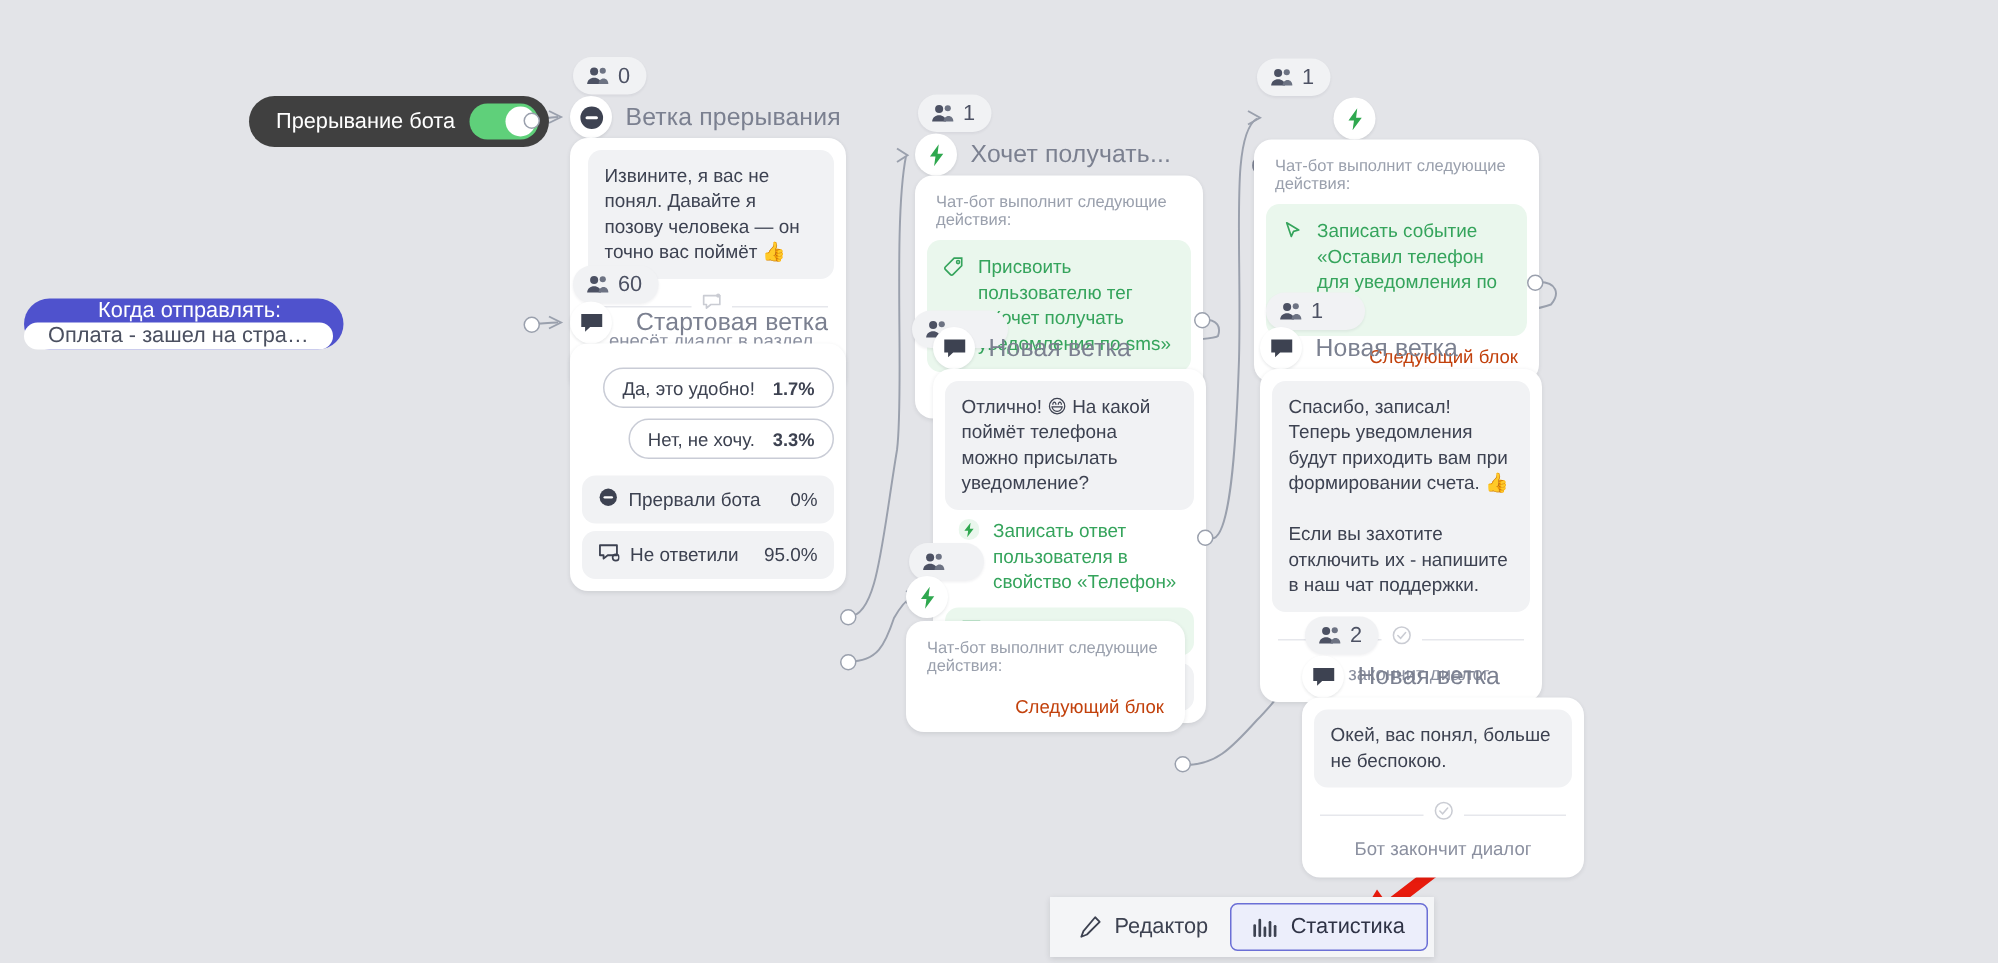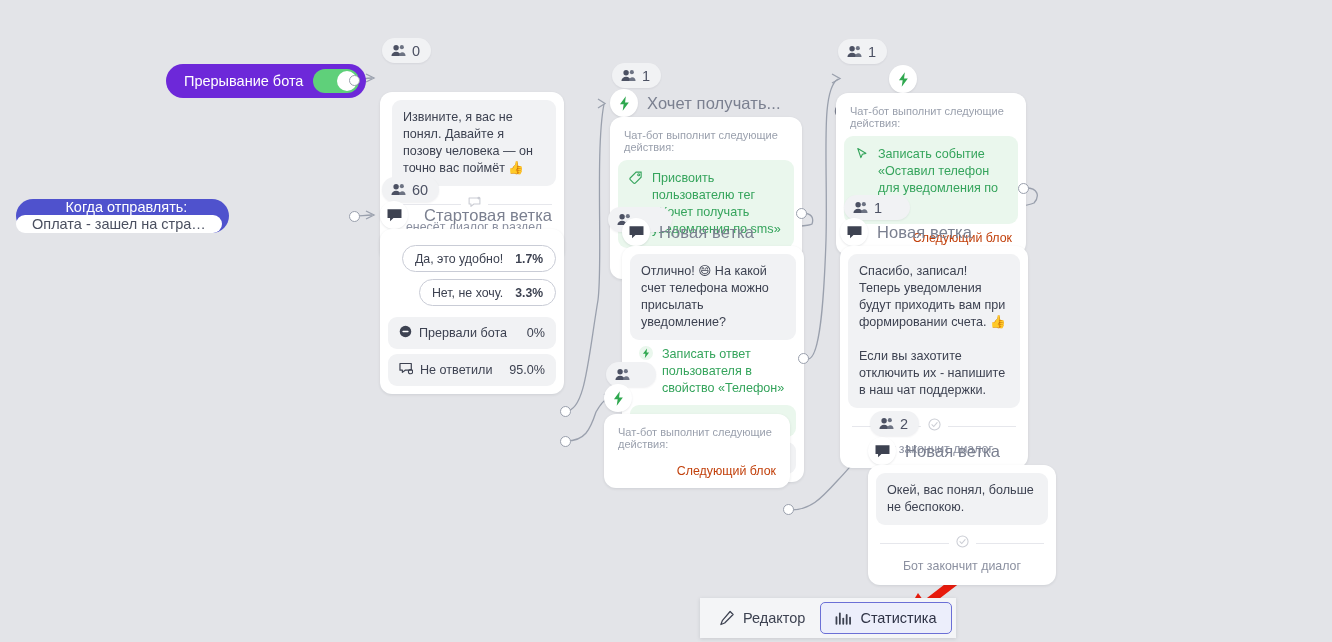--- a/index.html
+++ b/index.html
@@ -12,21 +12,21 @@
   }
   .canvas{position:absolute;inset:0;}
   svg.wires{position:absolute;left:0;top:0;width:1332px;height:642px;pointer-events:none;}
 
   
   .pill{
     position:absolute;display:flex;align-items:center;border-radius:26px;
     color:#fff;font-size:14.5px;white-space:nowrap;
   }
   .pill .ptxt{padding:0 10px 0 18px;}
-  .pill-dark{background:#6d28d9;height:34px;}
+  .pill-dark{background:#404040;height:34px;}
   .pill-blue{background:#4f52cd;height:34px;}
   .pill-value{
     background:#fff;color:#4b5060;border-radius:18px;height:24px;
     display:flex;align-items:center;padding:0 16px;margin-right:7px;
     font-size:14.5px;max-width:182px;overflow:hidden;
   }
   .toggle{
     width:46px;height:24px;border-radius:14px;background:#5fd07a;margin-right:7px;
     position:relative;flex:none;
   }
@@ -169,20 +169,29 @@
 
   <div class="cbadge" style="left:382px;top:38px;">
     <svg width="15" height="13" viewBox="0 0 16 14">
         <circle cx="5.4" cy="4" r="2.9" fill="#4c5163"></circle>
         <path d="M0.4 13c0-2.9 2.3-4.6 5-4.6s5 1.7 5 4.6z" fill="#4c5163"></path>
         <circle cx="11.6" cy="3.4" r="2.2" fill="#6d7383"></circle>
         <path d="M8.6 13c0-2.4 1.6-4 3.6-4 1.9 0 3.4 1.5 3.4 4z" fill="#6d7383"></path>
       </svg>
     <span>0</span>
   </div>
+  <div class="nodehead" style="left:380px;top:64px;">
+    <span class="nodeicon">
+      <svg width="17" height="17" viewBox="0 0 18 18">
+          <circle cx="9" cy="9" r="8" fill="#3d4251"></circle>
+          <rect x="4.6" y="7.9" width="8.8" height="2.2" rx="1.1" fill="#fff"></rect>
+        </svg>
+    </span>
+    <span class="nodetitle">Ветка прерывания</span>
+  </div>
 
   <div class="card" style="left:380px;top:92px;width:184px;padding-left:12px;">
     <div class="bubble">Извините, я вас не понял. Давайте я позову человека — он точно вас поймёт 👍</div>
     <div class="divider">
       <span class="ln"></span>
       <span class="dicon">
         <svg width="13" height="13" viewBox="0 0 14 14">
             <path d="M1.2 2.2h11.6v6.4H6.4L3.2 11.2V8.6H1.2z" fill="none" stroke="#8b90a0" stroke-width="1.2" stroke-linejoin="round"></path>
             <circle cx="11.6" cy="2.2" r="1.5" fill="#8b90a0"></circle>
           </svg>
@@ -285,21 +294,21 @@
   </div>
   <div class="nodehead" style="left:622px;top:218px;">
     <span class="nodeicon">
       <svg width="17" height="17" viewBox="0 0 18 18">
           <path d="M1.6 2.4h14.8v9.2H7.9L4.3 15v-3.4H1.6z" fill="#3d4251"></path>
         </svg>
     </span>
     <span class="nodetitle">Новая ветка</span>
   </div>
   <div class="card" style="left:622px;top:246px;width:182px;">
-    <div class="bubble">Отлично! 😄 На какой счет телефона можно присылать уведомление?</div>
+    <div class="bubble">Отлично! 😄 На какой поймёт телефона можно присылать уведомление?</div>
     <div class="greenrow">
       <span><svg width="14" height="14" viewBox="0 0 15 15">
             <circle cx="7.5" cy="7.5" r="7.5" fill="#eaf7ed"></circle>
             <path d="M8.6 2.6L4.2 8.4h2.7l-.7 4.6 4.6-6.1H8.1z" fill="#2fa84f"></path>
           </svg></span>
       <span>Записать ответ пользователя в свойство «Телефон»</span>
     </div>
     <div class="statrow green" style="margin-top:0;">
       <span class="lbl">
         <span><svg width="14" height="13" viewBox="0 0 15 14">

